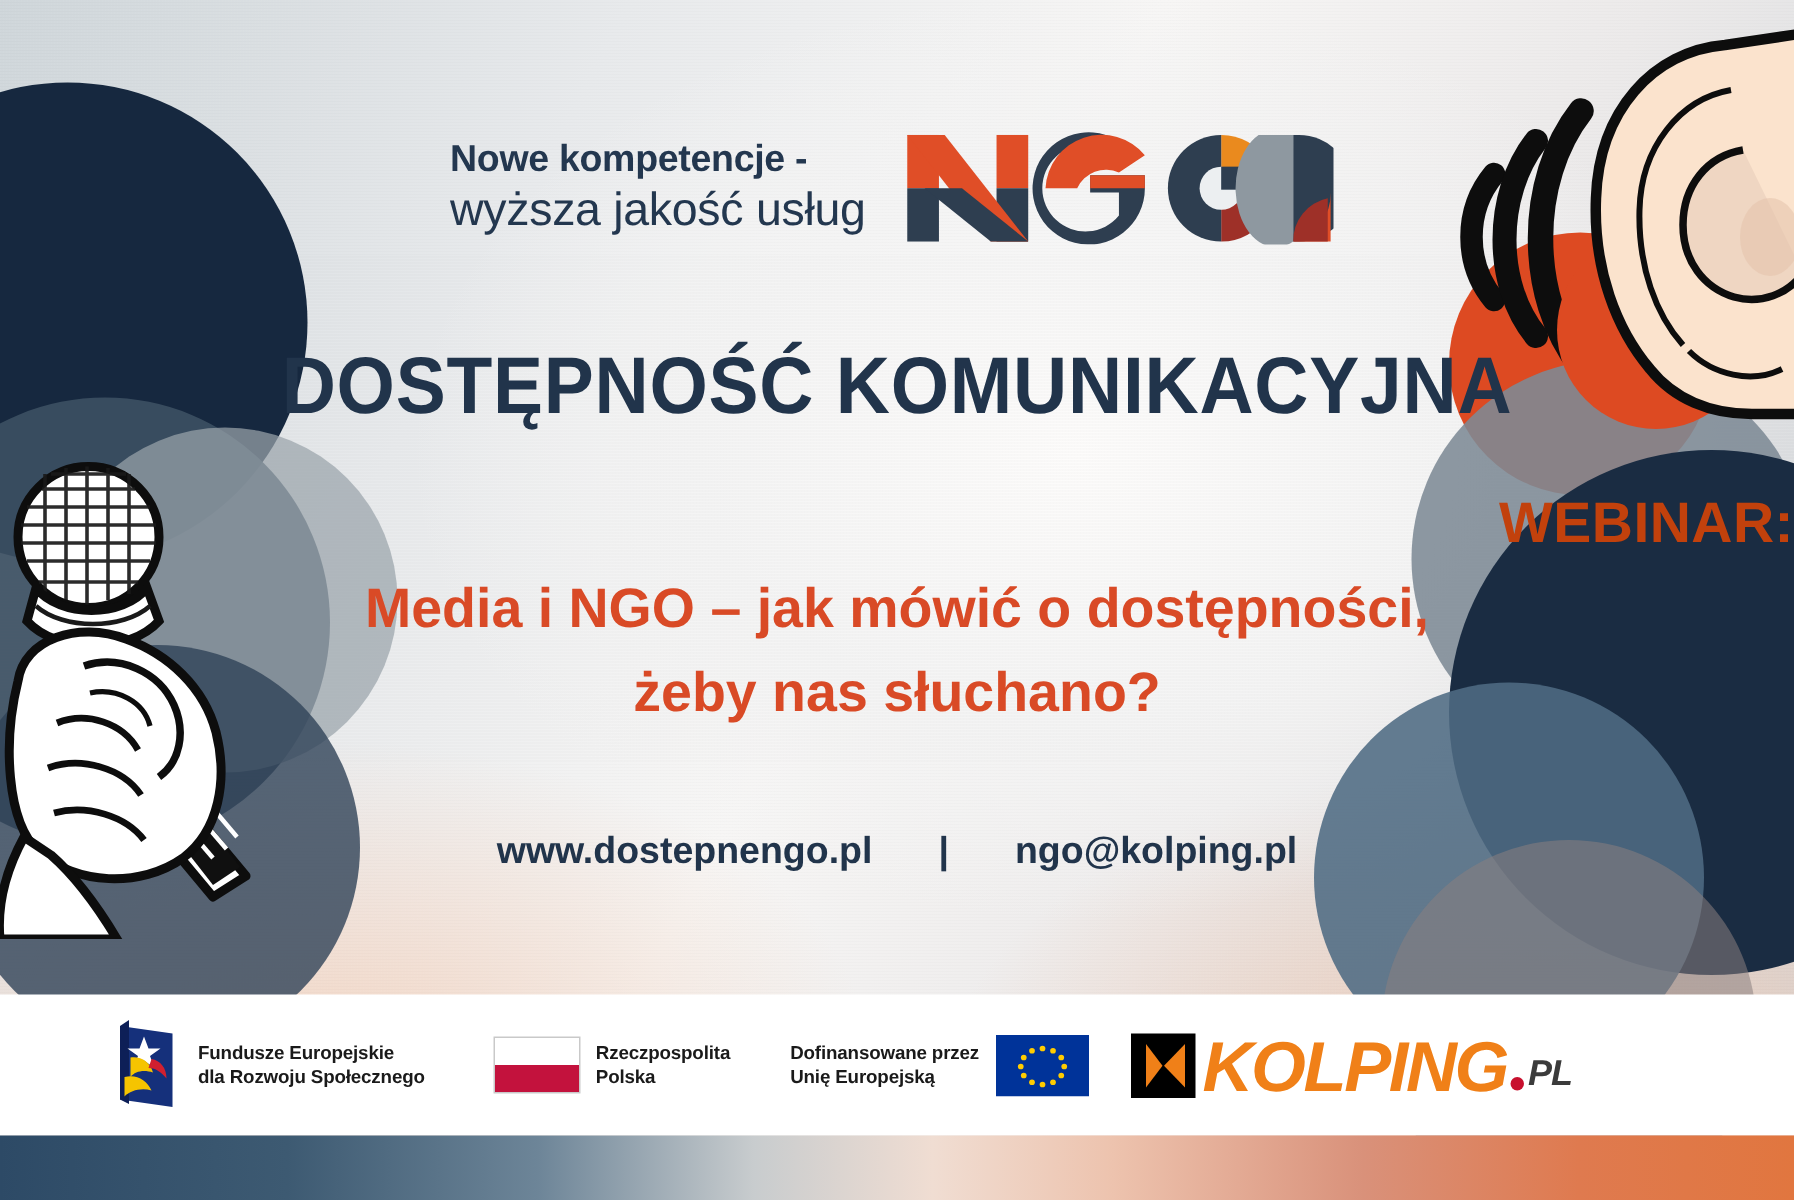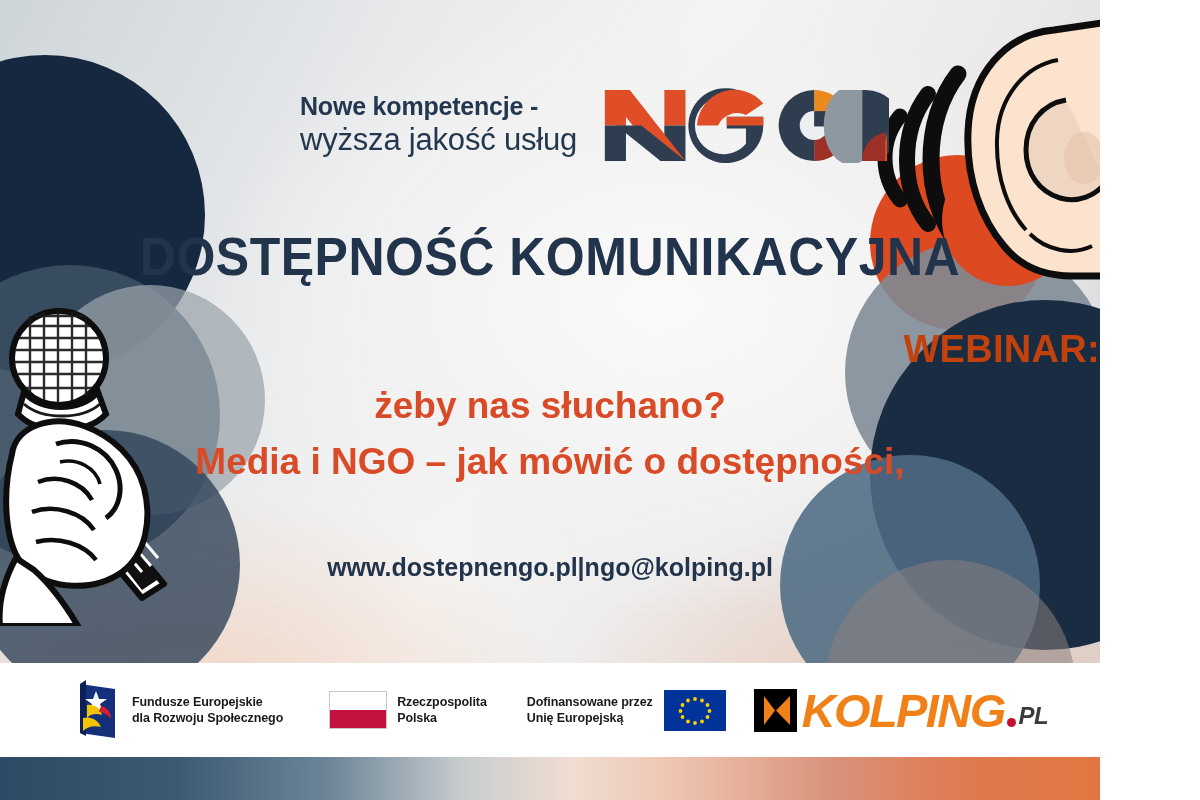--- a/index.html
+++ b/index.html
@@ -5,21 +5,21 @@
 <style>
   * { margin:0; padding:0; box-sizing:border-box; }
   html,body { width:1200px; height:800px; overflow:hidden; }
   body {
     font-family:"Liberation Sans", sans-serif;
     background:#ffffff;
     position:relative;
   }
   .poster {
     position:relative;
-    width:1100px; height:800px;
+    width:1196px; height:800px;
     overflow:hidden;
     background:#eceff1;
   }
 
   
   .bg-base {
     position:absolute; inset:0;
     background:
       radial-gradient(ellipse 600px 420px at 60% 38%, #fdfcfb 0%, #f4f4f4 42%, rgba(244,244,244,0) 74%),
       radial-gradient(ellipse 520px 300px at 18% 88%, #f3d7c6 0%, rgba(243,215,198,0) 70%),
@@ -89,21 +89,21 @@
   .date-line {
     position:absolute; left:0; right:0; top:500px;
     text-align:center;
     font-size:29px; font-weight:bold; color:#21344b;
     letter-spacing:-.1px;
   }
   .contact-line {
     position:absolute; left:0; right:0; top:553px;
     text-align:center;
     font-size:25px; font-weight:bold; color:#21344b;
-    display:flex; justify-content:center; align-items:center; 
+    display:flex; justify-content:center; align-items:center; gap:44px;
   }
   .contact-sep { font-weight:bold; color:#21344b; }
 
   
   .ear-art { position:absolute; right:-8px; top:8px; width:250px; height:280px; }
 
   
   .mic-art { position:absolute; left:-6px; top:296px; width:230px; height:330px; }
 
   
@@ -277,22 +277,22 @@
           <path d="M272 76 A30 30 0 0 1 296 46 L296 76 Z" fill="#9e3028"></path>
         </g>
       </svg>
     </div>
   </div>
 
   <div class="headline">DOSTĘPNOŚĆ KOMUNIKACYJNA</div>
 
   <div class="webinar-label">WEBINAR:</div>
   <div class="webinar-title">
+    <div>Media i NGO – jak mówić o dostępności,</div>
     <div>żeby nas słuchano?</div>
-    <div>Media i NGO – jak mówić o dostępności,</div>
   </div>
 
 
   <div class="contact-line">
     <span>www.dostepnengo.pl</span>
     <span class="contact-sep">|</span>
     <span>ngo@kolping.pl</span>
   </div>
 
   <div class="footer-band">

